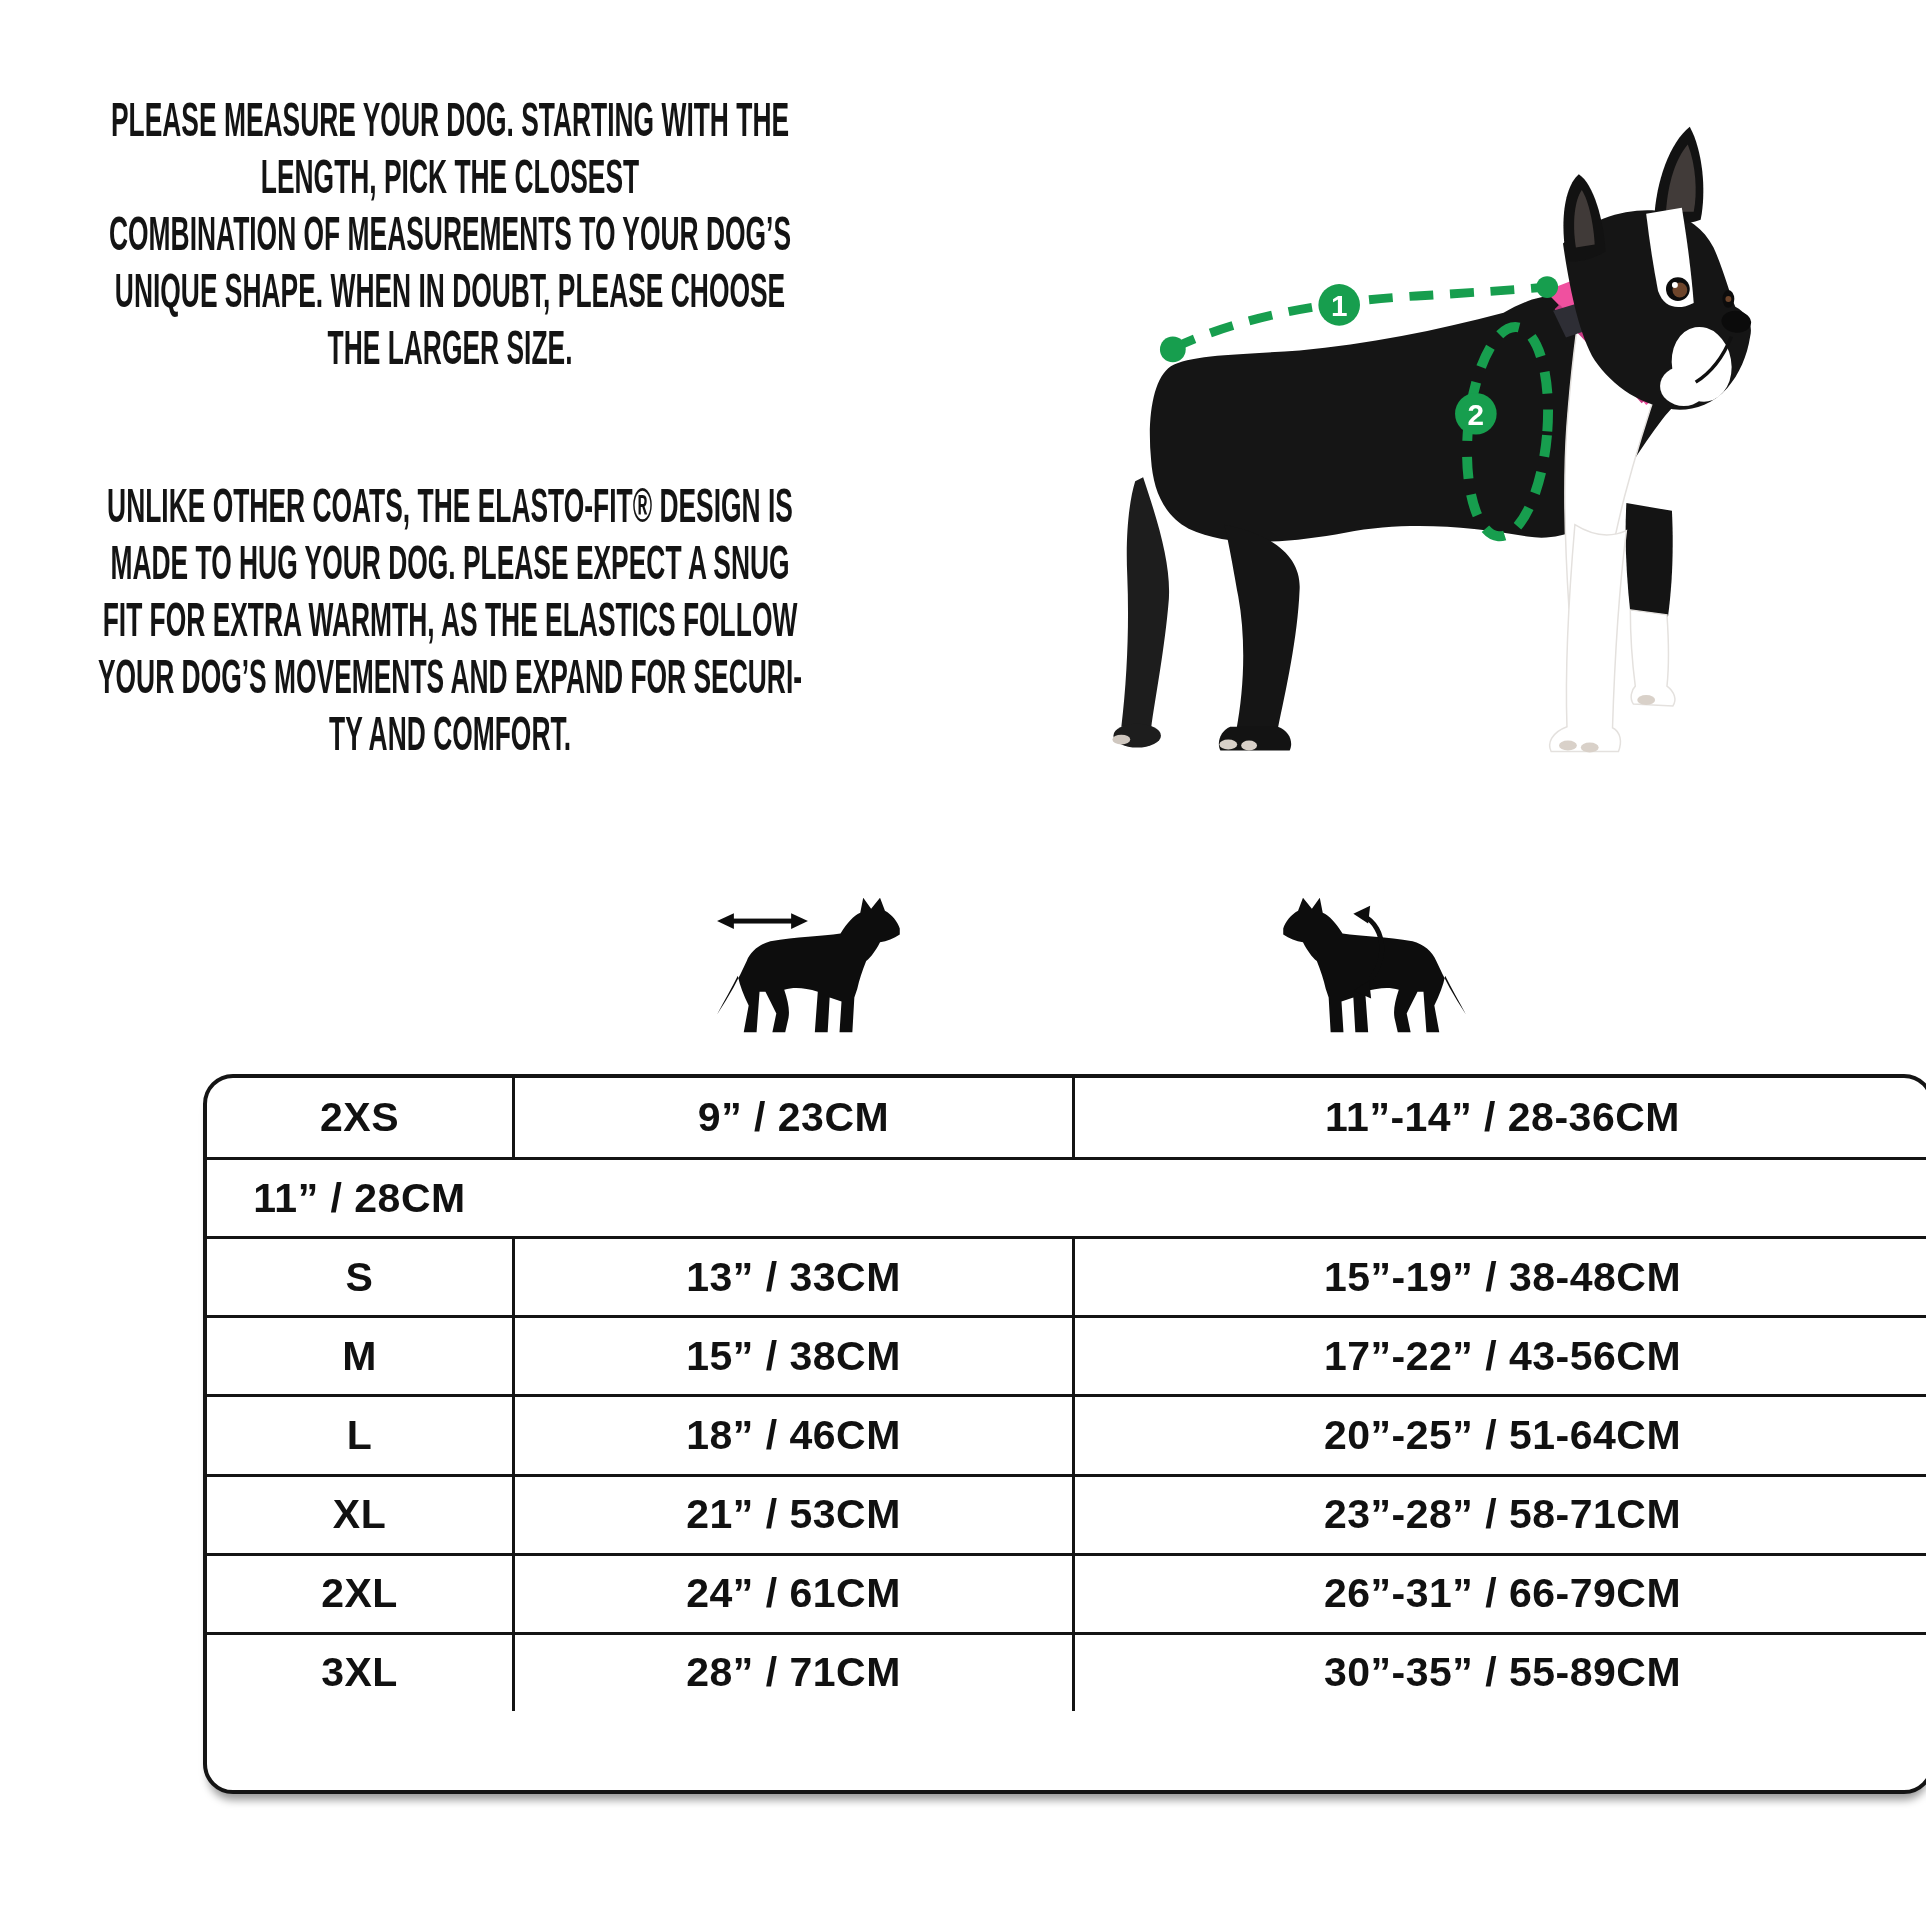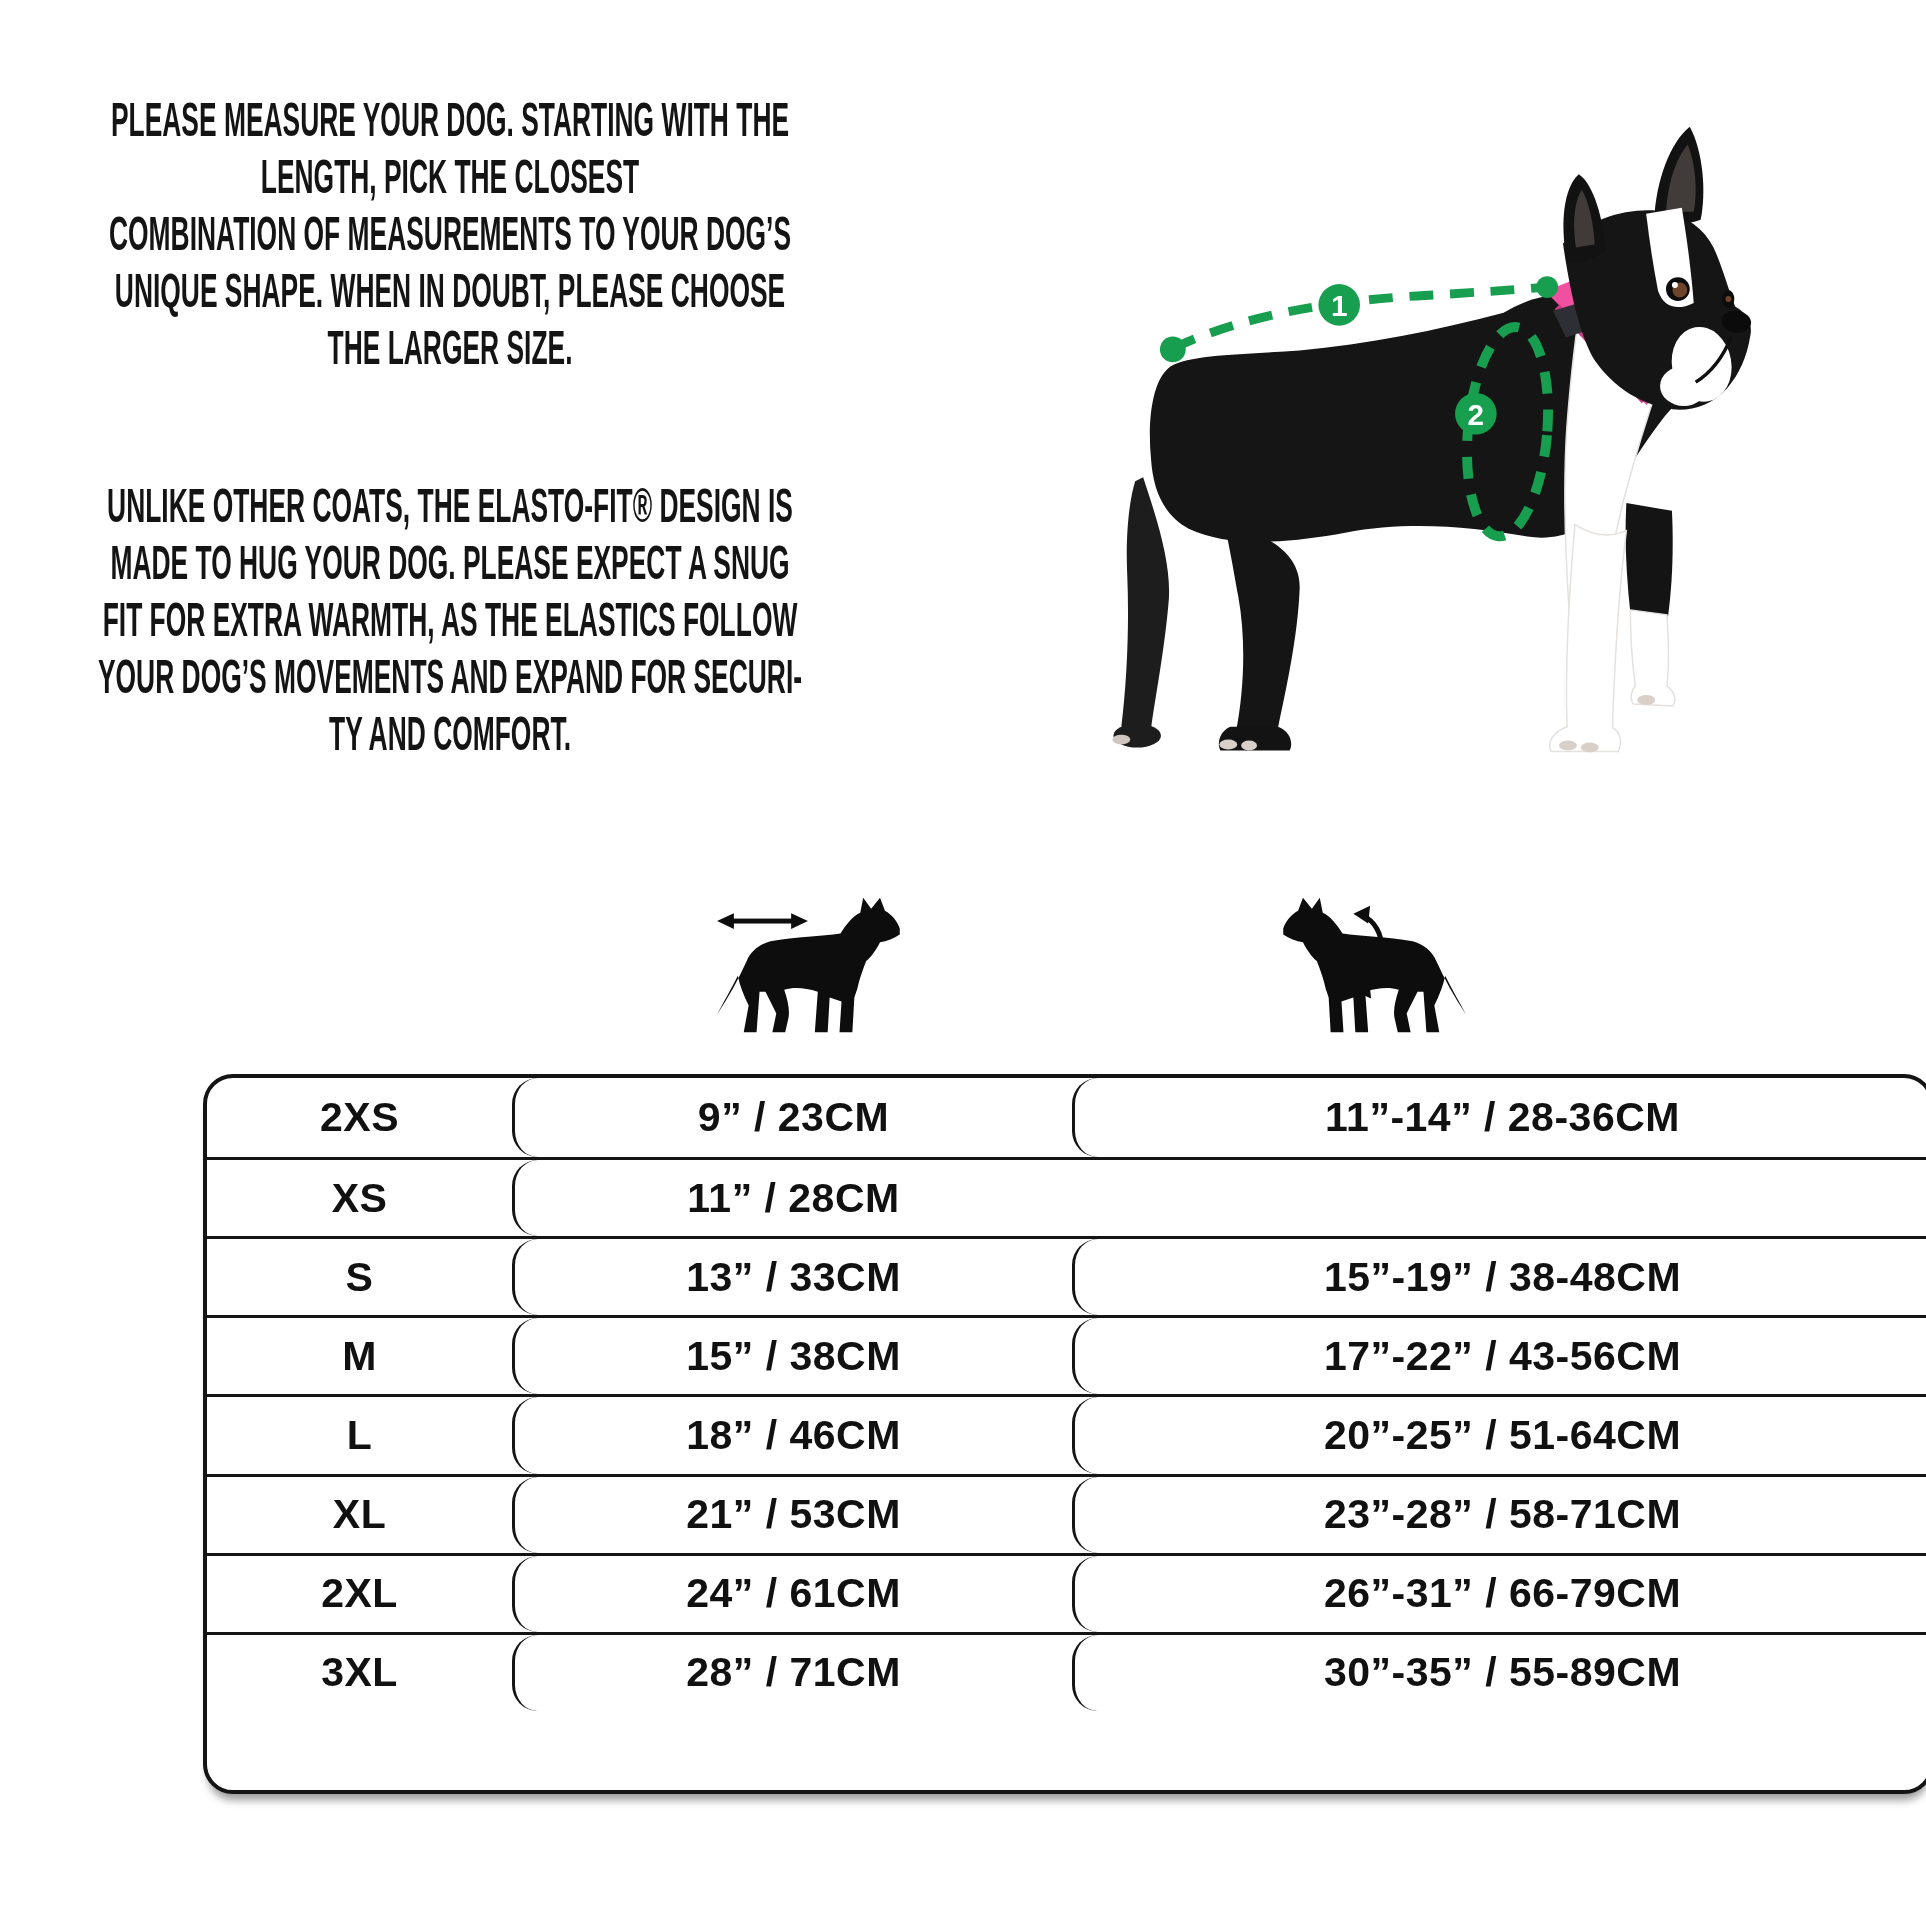--- a/index.html
+++ b/index.html
@@ -52,21 +52,21 @@
     display:grid;
     grid-template-columns:305px 560px 1fr;
     border-top:3px solid var(--ink);
   }
   .s-row:first-child{border-top:none;}
   .s-cell{
     display:flex;align-items:center;justify-content:center;
     font-size:41px;font-weight:bold;color:#111;
     letter-spacing:0.5px;
   }
-  .s-cell + .s-cell{border-left:3px solid var(--ink);border-radius:26px;}
+  .s-cell + .s-cell{border-left:3px solid var(--ink);}
   .s-row .s-cell:first-child{border-left:none;}
 
   .marker-num{
     font-family:"Liberation Sans", sans-serif;
     font-weight:bold;font-size:30px;fill:#ffffff;
   }
   .gdash{stroke:var(--green);fill:none;}
   .wshape{fill:#ffffff;stroke:#e4e1de;stroke-width:1.5;}
 </style>
 </head>
@@ -171,21 +171,20 @@
   </g>
 </svg>
 
 <div class="size-table">
   <div class="s-row">
     <div class="s-cell">2XS</div>
     <div class="s-cell">9” / 23CM</div>
     <div class="s-cell">11”-14” / 28-36CM</div>
   </div>
   <div class="s-row">
-    <div class="s-cell">XS</div>
     <div class="s-cell">11” / 28CM</div>
   </div>
   <div class="s-row">
     <div class="s-cell">S</div>
     <div class="s-cell">13” / 33CM</div>
     <div class="s-cell">15”-19” / 38-48CM</div>
   </div>
   <div class="s-row">
     <div class="s-cell">M</div>
     <div class="s-cell">15” / 38CM</div>

